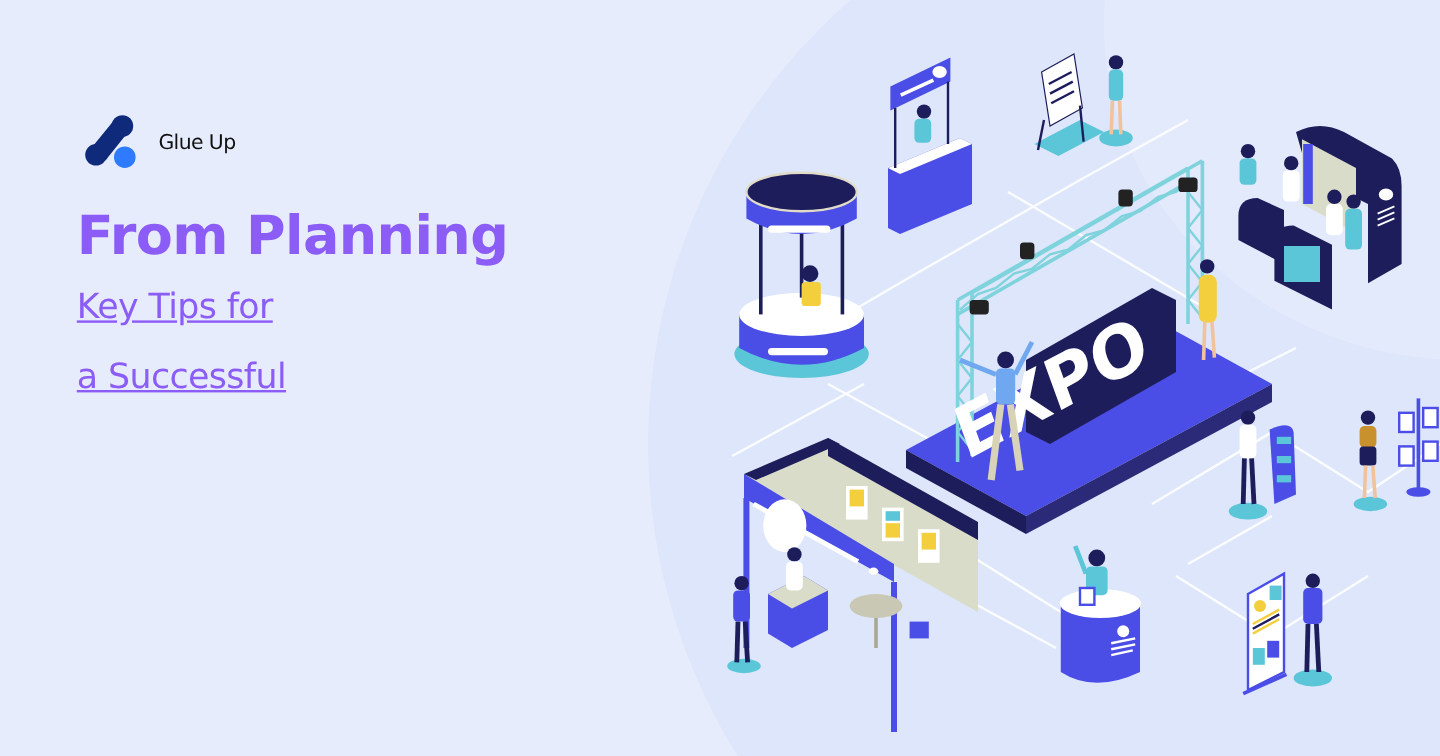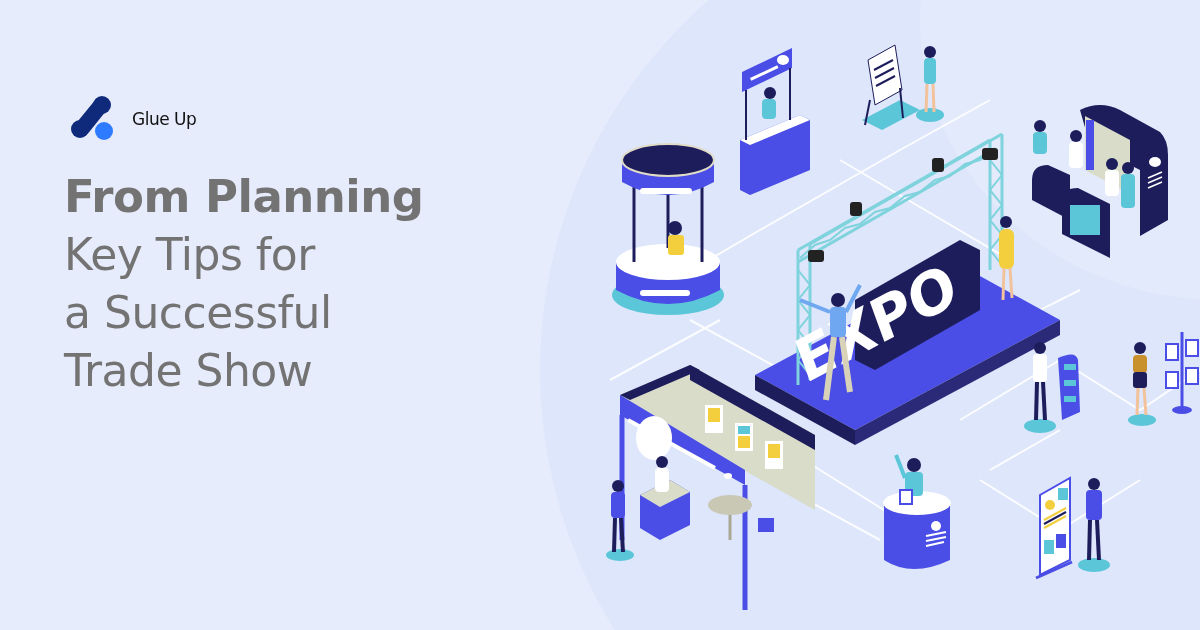--- a/index.html
+++ b/index.html
@@ -29,35 +29,36 @@
   }
   .brand-mark { width: 56px; height: 48px; }
   .brand-name {
     font-family: "DejaVu Sans", sans-serif;
     font-size: 17px; color: #111; letter-spacing: -0.5px;
     font-weight: 500;
   }
   .headline {
     position: absolute; left: 64px; top: 168px;
     width: 480px;
-    color: #737373;
+    color: #8b5cf6;
   }
   .headline .bold {
     font-family: "DejaVu Sans", sans-serif;
     font-weight: bold;
     font-size: 45px;
     line-height: 58px;
     letter-spacing: -0.5px;
   }
   .headline .light {
     font-family: "DejaVu Sans", sans-serif;
     font-weight: normal;
-    font-size: 44px;
+    font-size: 29px;
     line-height: 58px;
     letter-spacing: -0.5px;
+    text-decoration: underline;
   }
   .scene { position: absolute; left: 0; top: 0; width: 1200px; height: 630px; }
 </style>
 </head>
 <body>
 
 <div class="bg-circle"></div>
 <div class="bg-circle2"></div>
 
 <div class="brand">
@@ -67,21 +68,20 @@
     <circle cx="36" cy="10" r="9" fill="#0f2a7a"></circle>
     <circle cx="38" cy="36" r="9" fill="#2f7bff"></circle>
   </svg>
   <span class="brand-name">Glue Up</span>
 </div>
 
 <div class="headline">
   <div class="bold">From Planning</div>
   <div class="light">Key Tips for</div>
   <div class="light">a Successful</div>
-  <div class="light">Trade Show</div>
 </div>
 
 <svg class="scene" viewBox="0 0 1200 630">
 
   <g stroke="#ffffff" stroke-width="2" fill="none" opacity="0.9">
     <path d="M640 300 L760 230 L900 150 L990 100"></path>
     <path d="M690 320 L800 380 L870 420"></path>
     <path d="M610 380 L720 320"></path>
     <path d="M740 420 L820 470 L900 520"></path>
     <path d="M840 160 L1010 260"></path>

